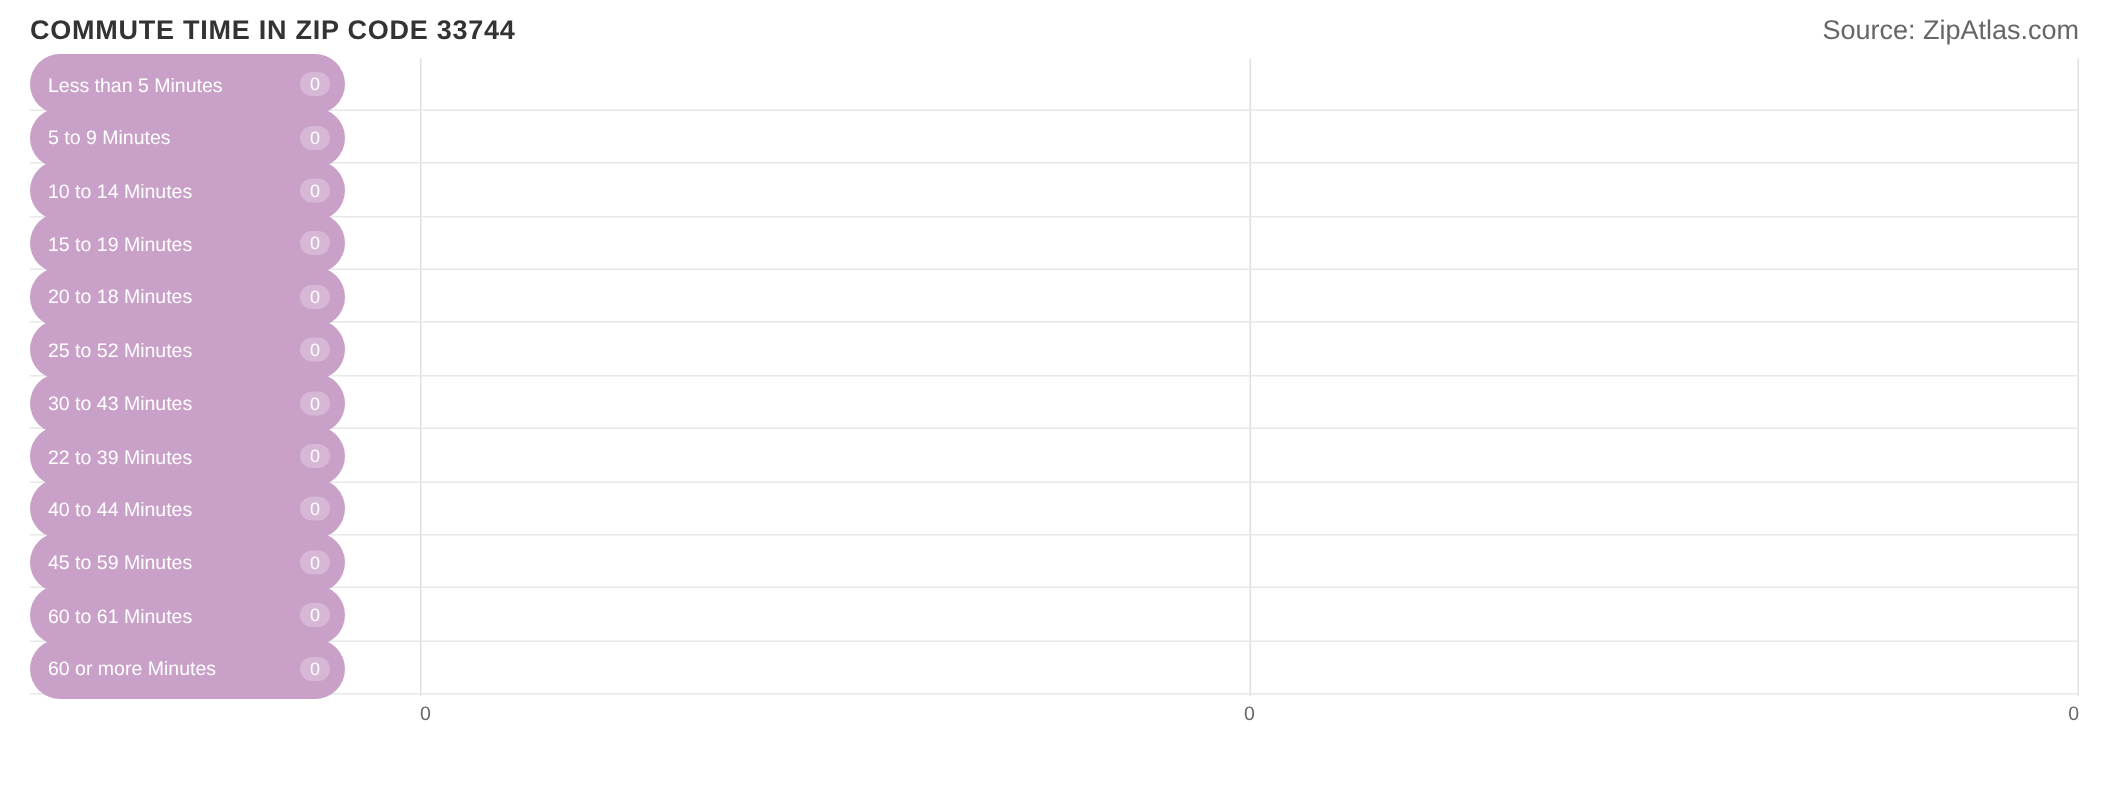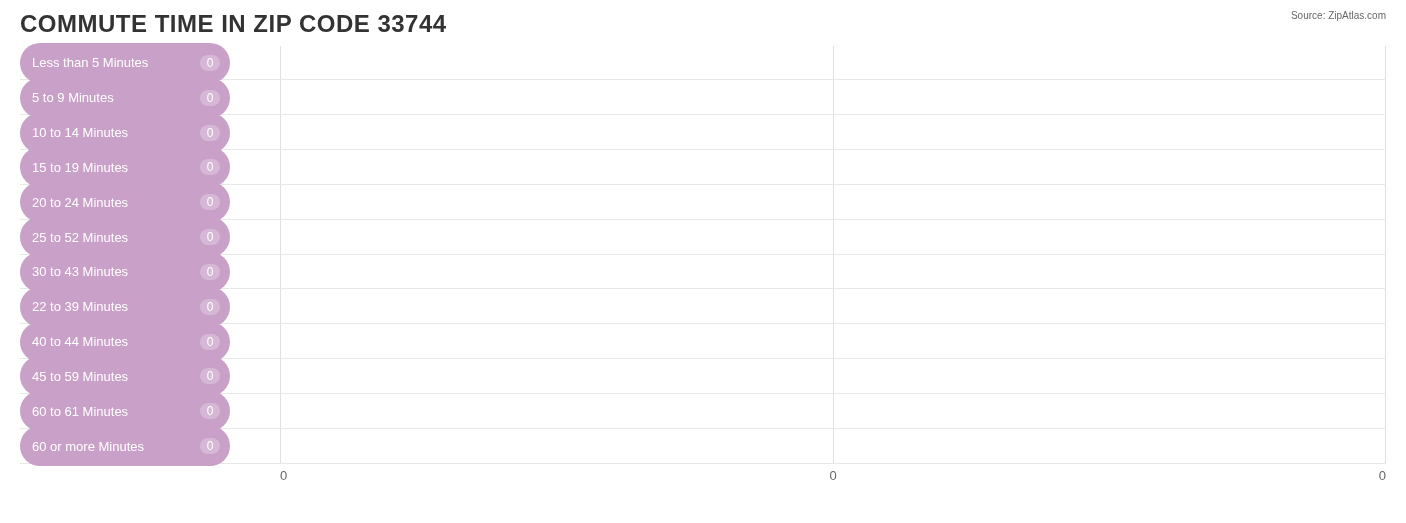--- a/index.html
+++ b/index.html
@@ -17,28 +17,28 @@
       display: flex;
       flex-direction: column;
     }
     .chart-header {
       display: flex;
       justify-content: space-between;
       align-items: flex-start;
       margin-bottom: 8px;
     }
     .chart-title {
-      font-size: 24px;
+      font-size: 18px;
       font-weight: bold;
       color: #333;
       letter-spacing: 0.5px;
       text-transform: uppercase;
     }
     .chart-source {
-      font-size: 10px;
+      font-size: 18px;
       color: #666;
       text-align: right;
     }
     .chart-area {
       flex: 1;
       display: flex;
       flex-direction: column;
       position: relative;
     }
     .bars-section {
@@ -191,21 +191,21 @@
         <span class="bar-value">0</span>
       </div>
     </div>
     <div class="bar-visual-area">
       <div class="bar-fill"></div>
     </div>
   </div>
         <div class="bar-row">
     <div class="bar-label-area">
       <div class="bar-pill">
-        <span class="bar-label">20 to 24 Minutes</span>
+        <span class="bar-label">20 to 18 Minutes</span>
         <span class="bar-value">0</span>
       </div>
     </div>
     <div class="bar-visual-area">
       <div class="bar-fill"></div>
     </div>
   </div>
         <div class="bar-row">
     <div class="bar-label-area">
       <div class="bar-pill">

